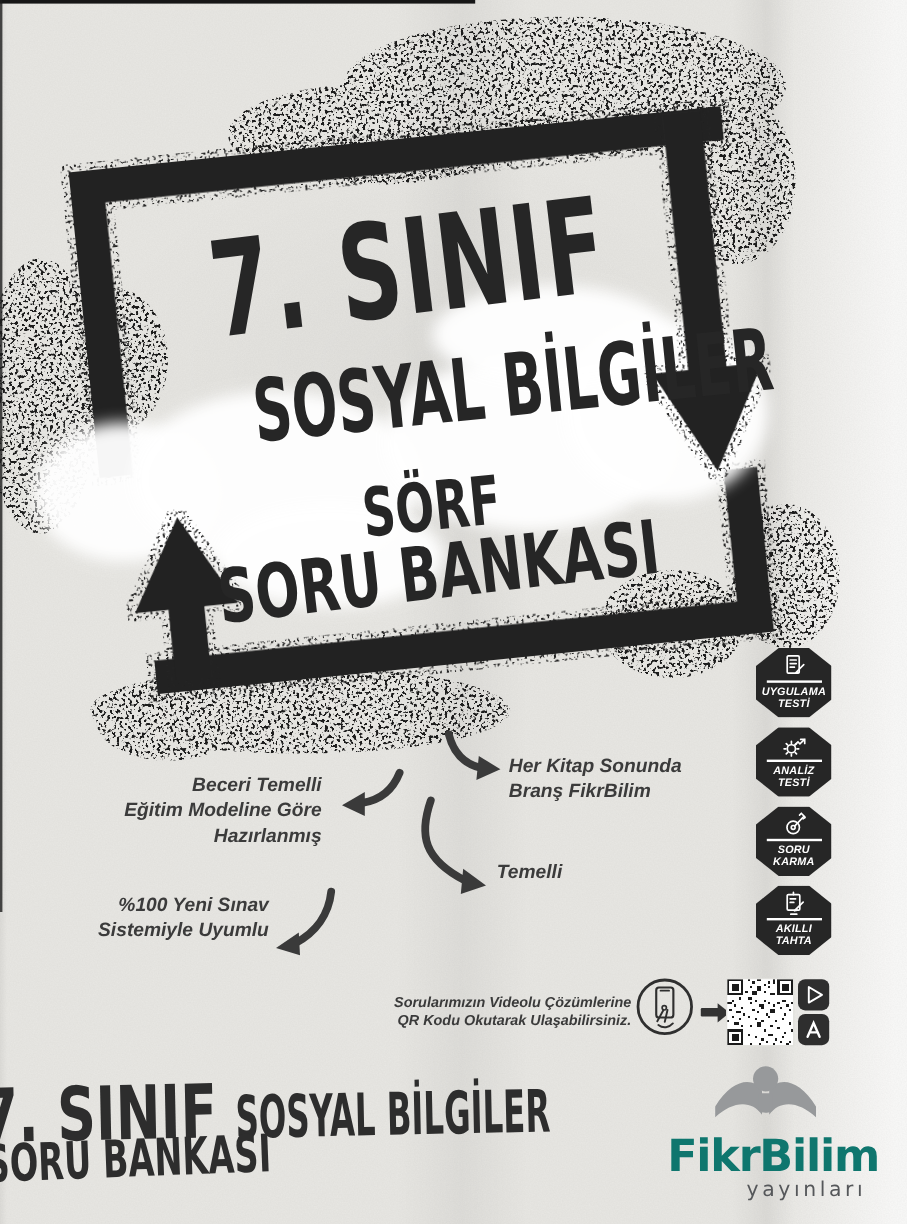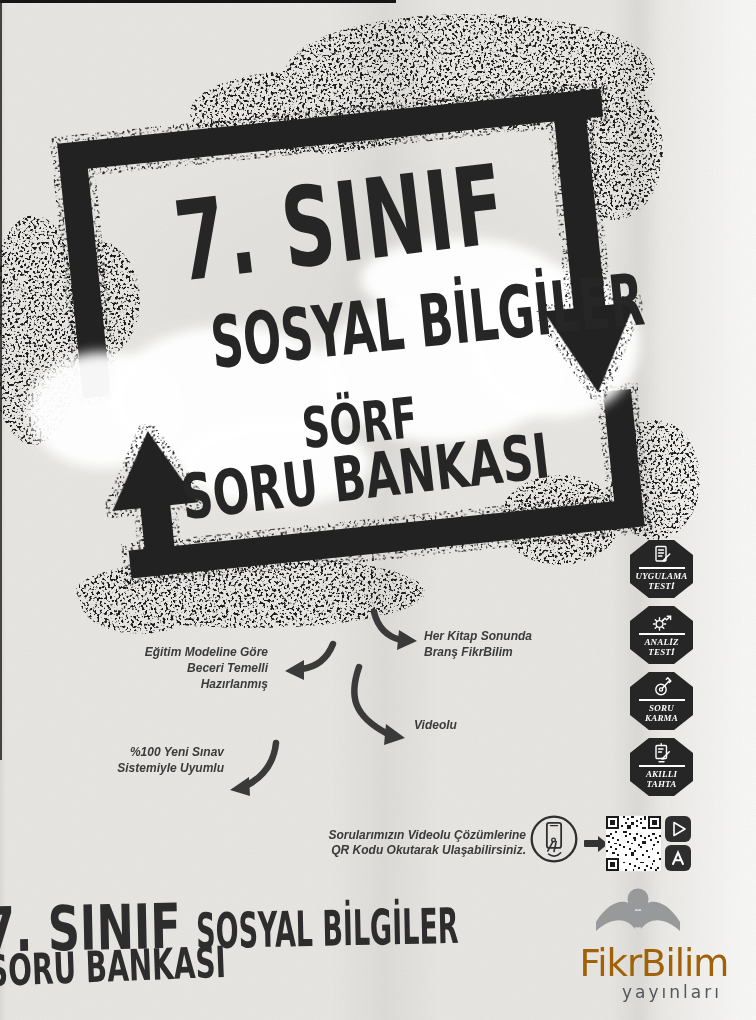--- a/index.html
+++ b/index.html
@@ -50,37 +50,37 @@
   .cover-grade .cond{transform:scaleX(.66);}
   .cover-subject{top:172px;font-size:72px;}
   .cover-subject .cond{transform:scaleX(.62);}
   .cover-series{top:276px;font-size:56px;}
   .cover-series .cond{transform:scaleX(.68);}
   .cover-type{top:326px;font-size:62px;transform:rotate(-.8deg);}
   .cover-type .cond{transform:scaleX(.70);}
 
   
   .feature{position:absolute;color:#3b3b3b;font-weight:700;font-style:italic;
-    font-family:"Liberation Sans",sans-serif;font-size:12px;line-height:1.34;}
+    font-family:"Liberation Sans",sans-serif;font-size:16px;line-height:1.34;}
   .feature span{display:block;}
   .f-right{text-align:right;}
   .f-beceri{left:40px;top:644px;width:228px;}
   .f-brans{left:424px;top:628px;width:170px;}
   .f-konu{left:414px;top:717px;width:150px;}
   .f-sinav{left:34px;top:744px;width:190px;}
 
   
   .badge{position:absolute;left:630px;width:63px;height:58px;background:#262626;
     clip-path:polygon(30% 0,70% 0,100% 26%,100% 74%,70% 100%,30% 100%,0 74%,0 26%);
     display:flex;flex-direction:column;align-items:center;box-sizing:border-box;padding-top:4px;}
   .badge-icon{width:22px;height:22px;flex:0 0 auto;}
   .badge-divider{width:46px;height:1.5px;background:#fff;margin:1px 0 2px;}
   .badge-label{color:#fff;font-size:9px;font-weight:800;font-style:italic;
     line-height:1.12;text-align:center;letter-spacing:.2px;font-family:"Liberation Sans",sans-serif;}
-  .badge-label span{display:block;font-family:Liberation Serif, serif;}
+  .badge-label span{display:block;}
 
   
   .qr-note{left:296px;top:828px;width:230px;text-align:right;color:#3a3a3a;
     font-family:"Liberation Sans",sans-serif;font-size:12px;font-weight:700;font-style:italic;line-height:1.28;}
   .qr-note span{display:block;}
   .phone-badge{left:529px;top:814px;width:50px;height:50px;}
   .qr-arrow{left:584px;top:840px;width:15px;height:7px;background:#333;border-radius:1px;}
   .qr-arrow:after{content:"";position:absolute;left:14px;top:-4.5px;border-left:10px solid #333;
     border-top:8px solid transparent;border-bottom:8px solid transparent;}
   .qr-box{left:606px;top:816px;width:55px;height:55px;background:#fff;outline:1px solid #e2e1dd;}
@@ -94,22 +94,22 @@
   .ft-grade{position:absolute;left:-16px;top:0;font-size:62px;font-weight:800;white-space:nowrap;
     display:inline-block;transform:scaleX(.72);transform-origin:left center;}
   .ft-subject{position:absolute;left:196px;top:14px;font-size:49px;font-weight:800;white-space:nowrap;
     display:inline-block;transform:scaleX(.55);transform-origin:left center;}
   .footer-type{left:-12px;top:946px;font-size:43px;font-weight:800;color:#2d2d2d;white-space:nowrap;
     transform:rotate(-2.2deg);transform-origin:left center;}
   .footer-type .cond{transform:scaleX(.65);transform-origin:left center;}
 
   .publisher{left:556px;top:880px;width:200px;height:130px;}
   .publisher-mark{position:absolute;left:36px;top:4px;width:92px;height:64px;}
-  .publisher-name{position:absolute;left:0px;top:62px;width:196px;text-align:center;
-    font-size:37px;font-weight:400;color:#a16207;letter-spacing:-1px;}
+  .publisher-name{position:absolute;left:0px;top:62px;width:196px;
+    font-size:37px;font-weight:700;color:#0f766e;letter-spacing:-1px;}
   .publisher-sub{position:absolute;left:36px;top:102px;width:160px;text-align:center;
     font-size:17px;color:#55575a;letter-spacing:3px;}
 
   svg{display:block;}
   .svgdefs{position:absolute;width:0;height:0;}
 </style>
 </head>
 <body>
 
 <svg class="svgdefs" aria-hidden="true">
@@ -198,30 +198,30 @@
   </g>
   <g fill="#3a3a3a">
     <polygon points="399,630 417,641 397,650"></polygon>
     <polygon points="304,660 285,671 304,680"></polygon>
     <polygon points="386,724 405,738 384,745"></polygon>
     <polygon points="249,777 230,790 250,796"></polygon>
   </g>
 </svg>
 
 <div class="feature f-right f-beceri">
+  <span>Beceri Temelli</span>
   <span>Eğitim Modeline Göre</span>
-  <span>Beceri Temelli</span>
   <span>Hazırlanmış</span>
 </div>
 <div class="feature f-brans">
   <span>Her Kitap Sonunda</span>
   <span>Branş FikrBilim</span>
 </div>
 <div class="feature f-konu">
-  <span>Videolu</span>
+  <span>Temelli</span>
 </div>
 <div class="feature f-right f-sinav">
   <span>%100 Yeni Sınav</span>
   <span>Sistemiyle Uyumlu</span>
 </div>
 
 <div class="badge" style="top:540px">
   <span class="badge-icon">
     <svg viewBox="0 0 22 22" width="22" height="22" fill="none" stroke="#fff" stroke-width="1.4" stroke-linecap="round">
       <rect x="5" y="2.5" width="10" height="14.5" rx="1"></rect>

